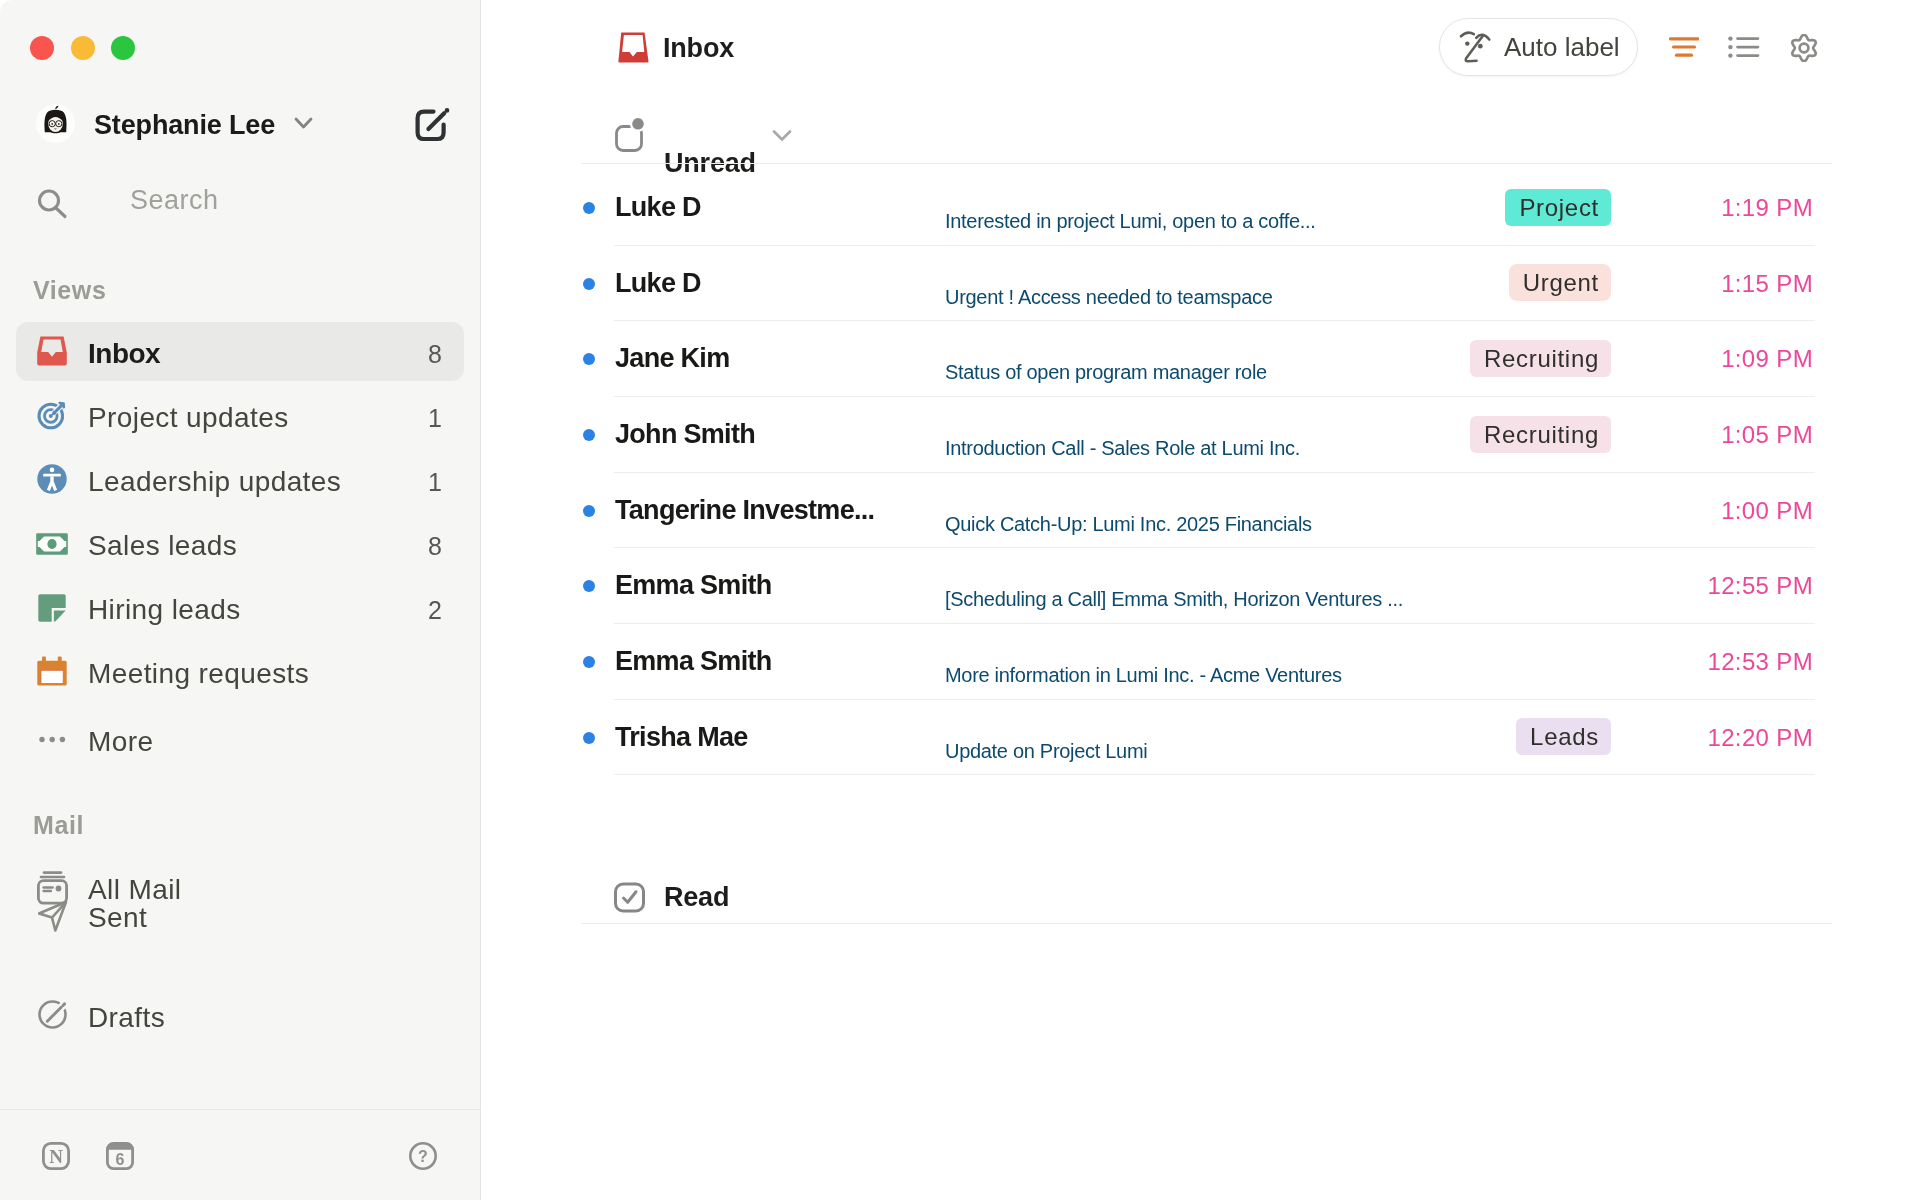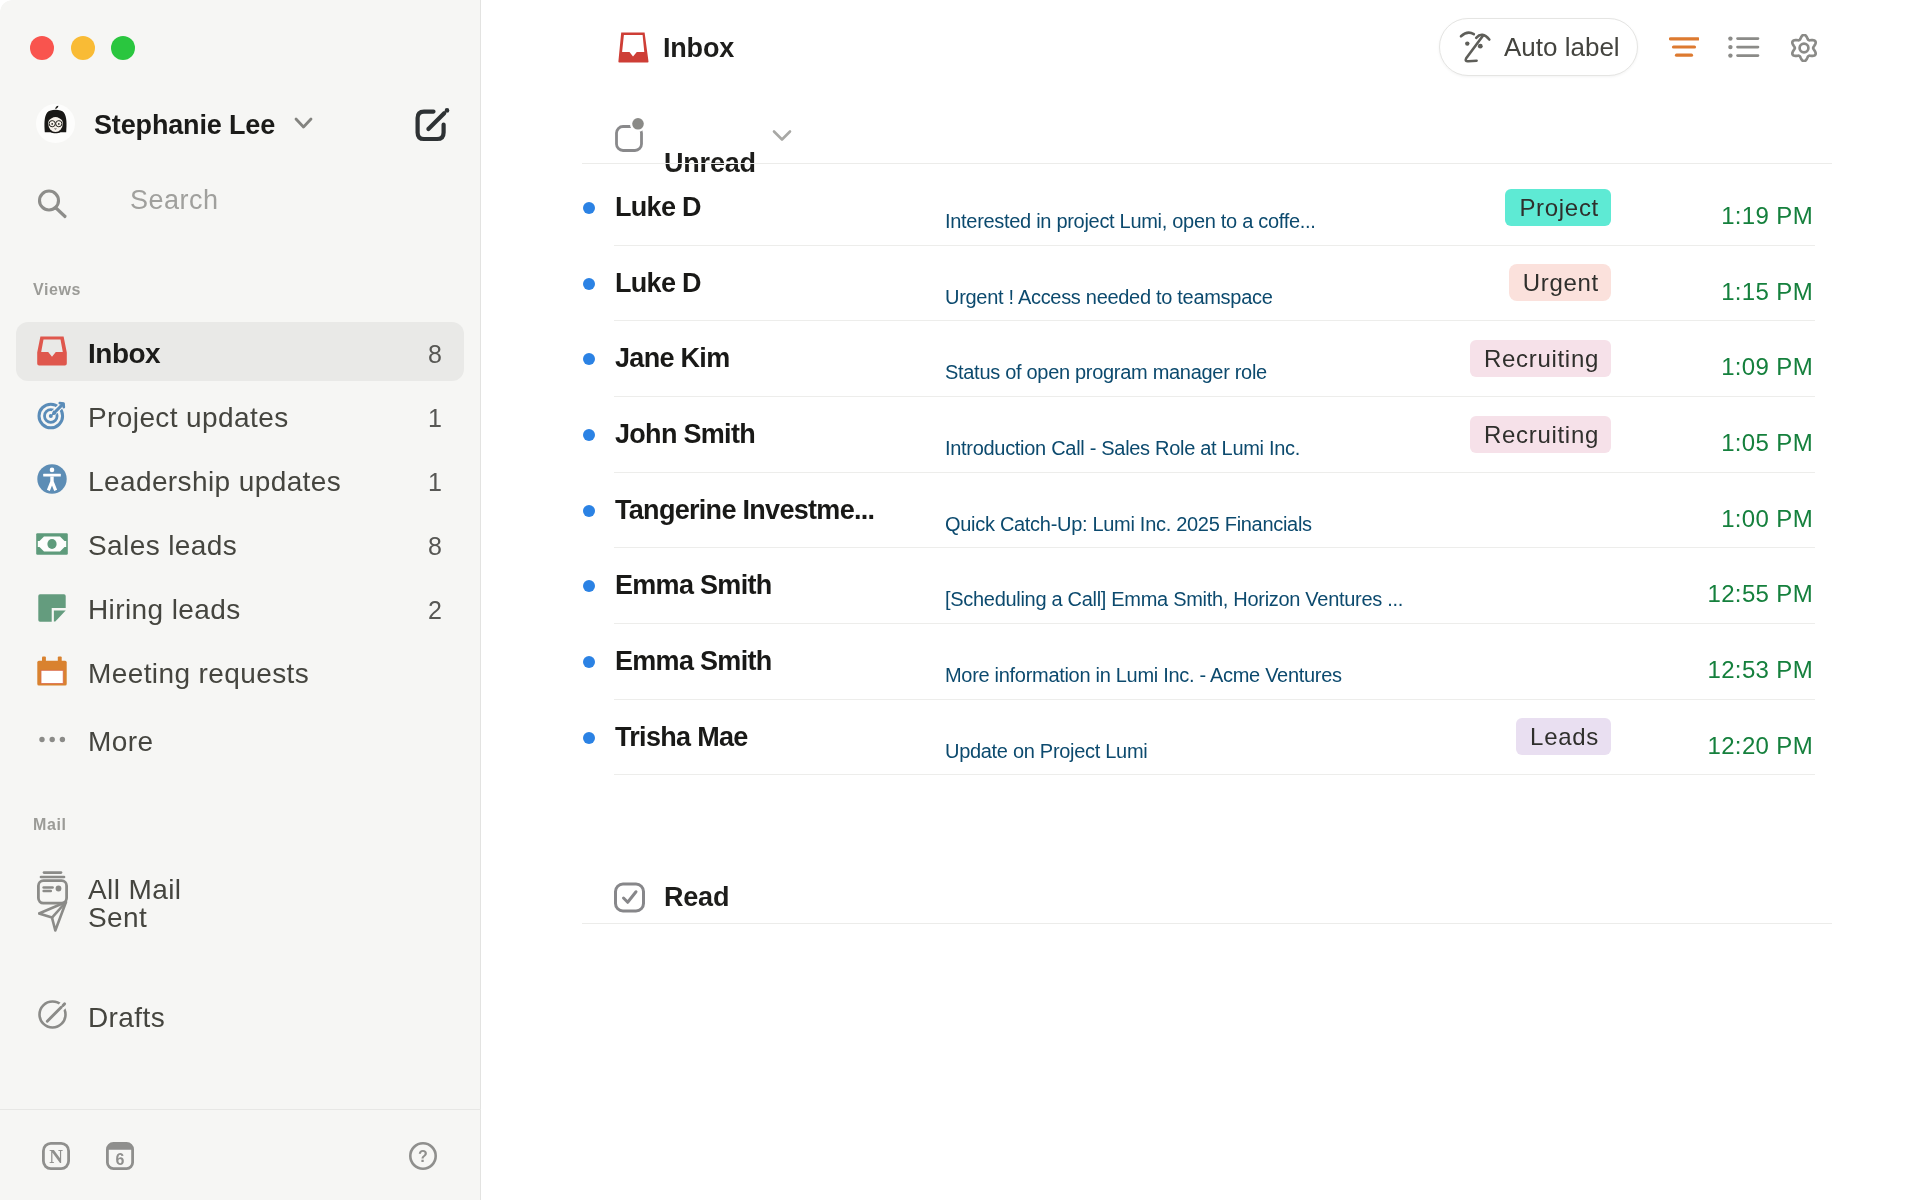--- a/index.html
+++ b/index.html
@@ -7,27 +7,27 @@
   body { font-family:"Liberation Sans", sans-serif; -webkit-font-smoothing:antialiased; }
   #app { position:relative; width:1920px; height:1200px; border-radius:12px 12px 0 0; overflow:hidden; will-change:transform; background:rgba(255,255,255,0.99); }
   .abs { position:absolute; }
   #sidebar { position:absolute; left:0; top:0; width:481px; height:1200px; background:#f6f6f4; border-right:1px solid #e3e3e1; border-radius:12px 0 0 0; }
   .tl { position:absolute; top:36px; width:24px; height:24px; border-radius:50%; }
   .srow { position:absolute; left:16px; width:448px; height:59px; border-radius:12px; }
   .srow.sel { background:#e9e9e7; }
   .sicon { position:absolute; left:21px; top:14px; width:30px; height:30px; }
   .stext { position:absolute; left:72px; top:2px; height:59px; line-height:59px; font-size:28px; color:#45453f; letter-spacing:0.4px; }
   .scount { position:absolute; right:22px; top:3px; height:59px; line-height:59px; font-size:25px; color:#575754; }
-  .slabel { position:absolute; left:33px; height:26px; line-height:26px; font-size:16px; font-weight:700; color:#9b9b97; letter-spacing:0.6px; }
+  .slabel { position:absolute; left:33px; height:26px; line-height:26px; font-size:25px; font-weight:700; color:#9b9b97; letter-spacing:0.6px; }
   .erow { position:absolute; left:583px; width:1249px; height:75.66px; }
   .edot { position:absolute; left:0px; top:32px; width:12px; height:12px; border-radius:50%; background:#2b82e4; }
   .esender { position:absolute; left:32px; top:0; height:75.66px; line-height:75.66px; font-weight:700; font-size:27px; color:#191917; width:290px; white-space:nowrap; overflow:hidden; letter-spacing:-0.7px; }
   .esubj { position:absolute; left:362px; top:14px; height:75.66px; line-height:75.66px; font-size:20px; color:#0c4a6e; white-space:nowrap; letter-spacing:-0.3px; }
   .echip { position:absolute; top:18.5px; height:37px; line-height:37px; border-radius:6px; font-size:24px; padding:0 12px 0 14px; color:#2f2f2c; letter-spacing:0.7px; }
-  .etime { position:absolute; right:19px; top:8px; height:75.66px; line-height:75.66px; font-size:24px; color:#15803d; letter-spacing:0.35px; }
+  .etime { position:absolute; right:19px; top:0; height:75.66px; line-height:75.66px; font-size:24px; color:#ec4899; letter-spacing:0.35px; }
   .ediv { position:absolute; left:31px; right:17px; bottom:0; height:1px; background:#ededeb; }
   .hdiv { position:absolute; left:582px; width:1250px; height:1px; background:#ececea; }
 </style>
 </head>
 <body>
 <div id="app">
 
   <div id="sidebar">
     <div class="tl" style="left:30px; background:#f9544e;"></div>
     <div class="tl" style="left:71px; background:#f9bb35;"></div>

